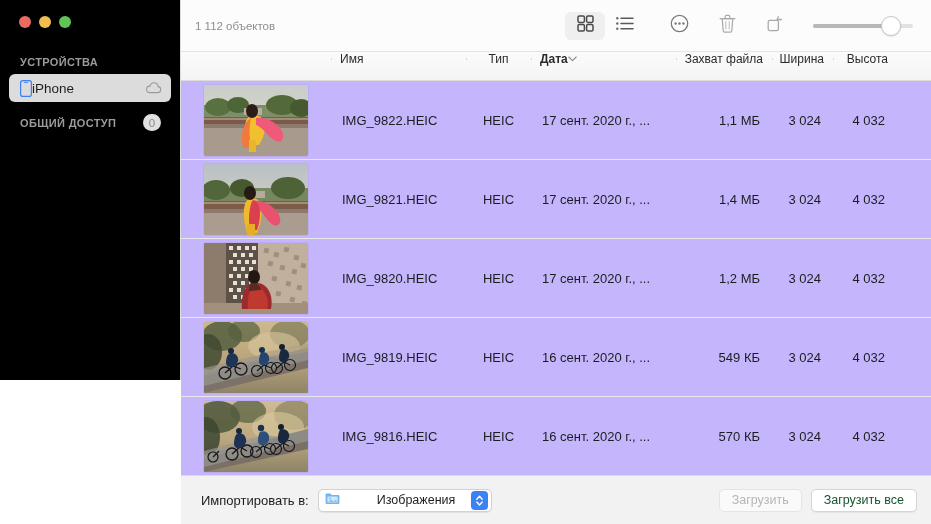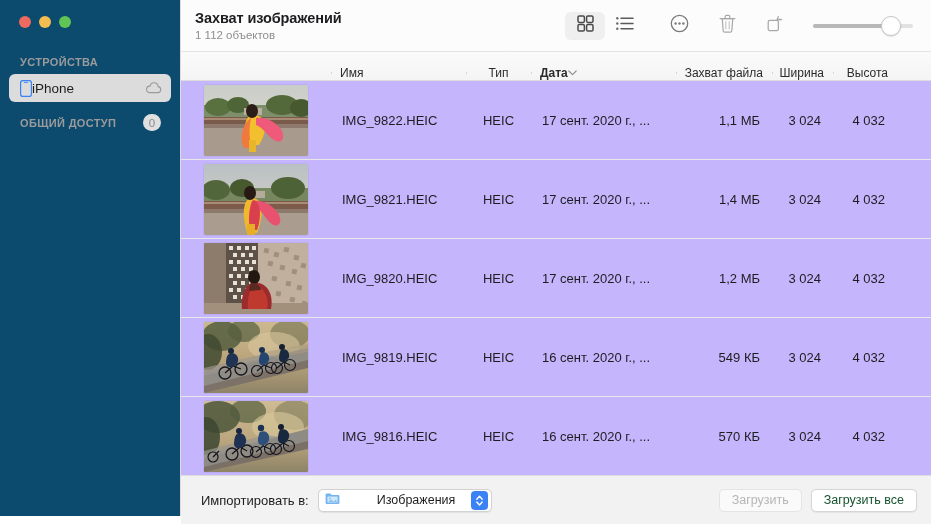--- a/index.html
+++ b/index.html
@@ -14,22 +14,22 @@
     position: relative;
     width: 931px; height: 524px;
     display: flex;
     background: #ffffff;
     overflow: hidden;
   }
 
   
   #sidebar {
     width: 181px;
-    height: 516px;
-    background: #0c4a6e;
+    height: 380px;
+    background: #000000;
     flex: 0 0 181px;
     position: relative;
     border-right: 1px solid #dcdcdc;
   }
   #traffic {
     display: flex;
     gap: 8px;
     padding: 16px 0 0 19px;
     height: 44px;
     align-items: flex-start;
@@ -168,21 +168,21 @@
     box-shadow: 0 0.5px 1.5px rgba(0,0,0,0.18);
   }
 
   
   #col-header {
     height: 29px;
     flex: 0 0 29px;
     display: flex;
     background: linear-gradient(#fbfbfb, #f4f4f4);
     border-bottom: 1px solid #dcdcdc;
-    align-items: flex-end;
+    align-items: flex-start;
     font-size: 12px;
     color: #2b2b2b;
     position: relative;
   }
   .col {
     display: flex;
     align-items: center;
     position: relative;
     white-space: nowrap;
     overflow: hidden;
@@ -346,21 +346,20 @@
       <span class="count-badge">0</span>
     </div>
 
   </div>
 
   <div id="main">
 
     <div id="toolbar">
 
       <div id="title-block">
-        <div id="win-title">Захват изображений</div>
         <div id="win-subtitle">1 112 объектов</div>
       </div>
 
       <div id="tool-buttons">
 
         <div class="tool-btn active">
           <span>
             <svg width="17" height="17" viewBox="0 0 17 17">
               <rect x="1" y="1" width="6.4" height="6.4" rx="1.3" fill="none" stroke="#4a4a4a" stroke-width="1.5"></rect>
               <rect x="9.6" y="1" width="6.4" height="6.4" rx="1.3" fill="none" stroke="#4a4a4a" stroke-width="1.5"></rect>

